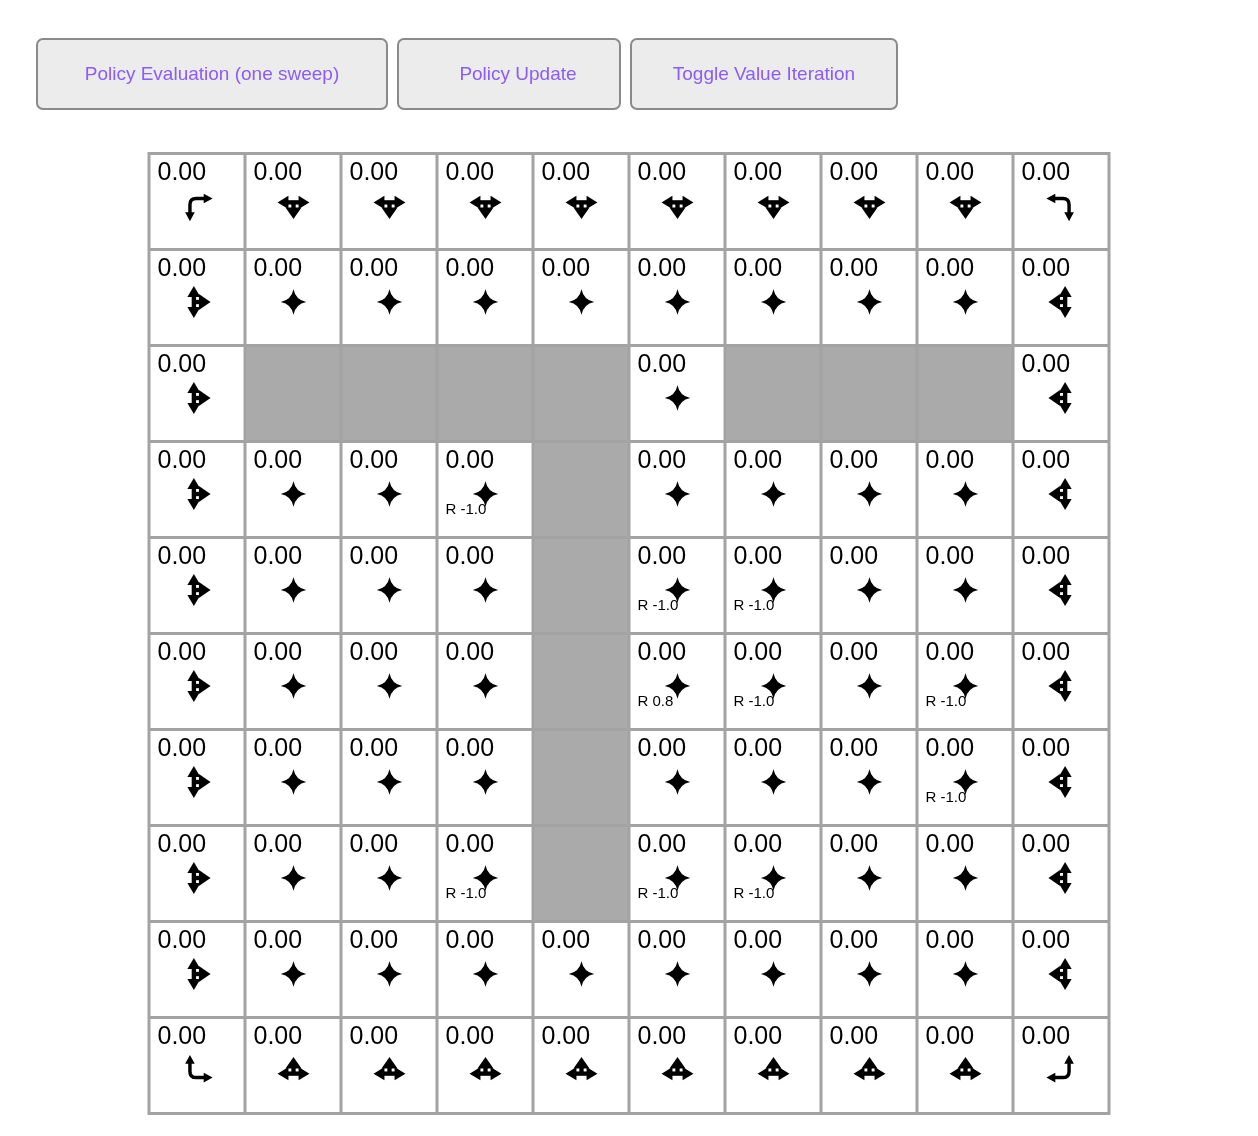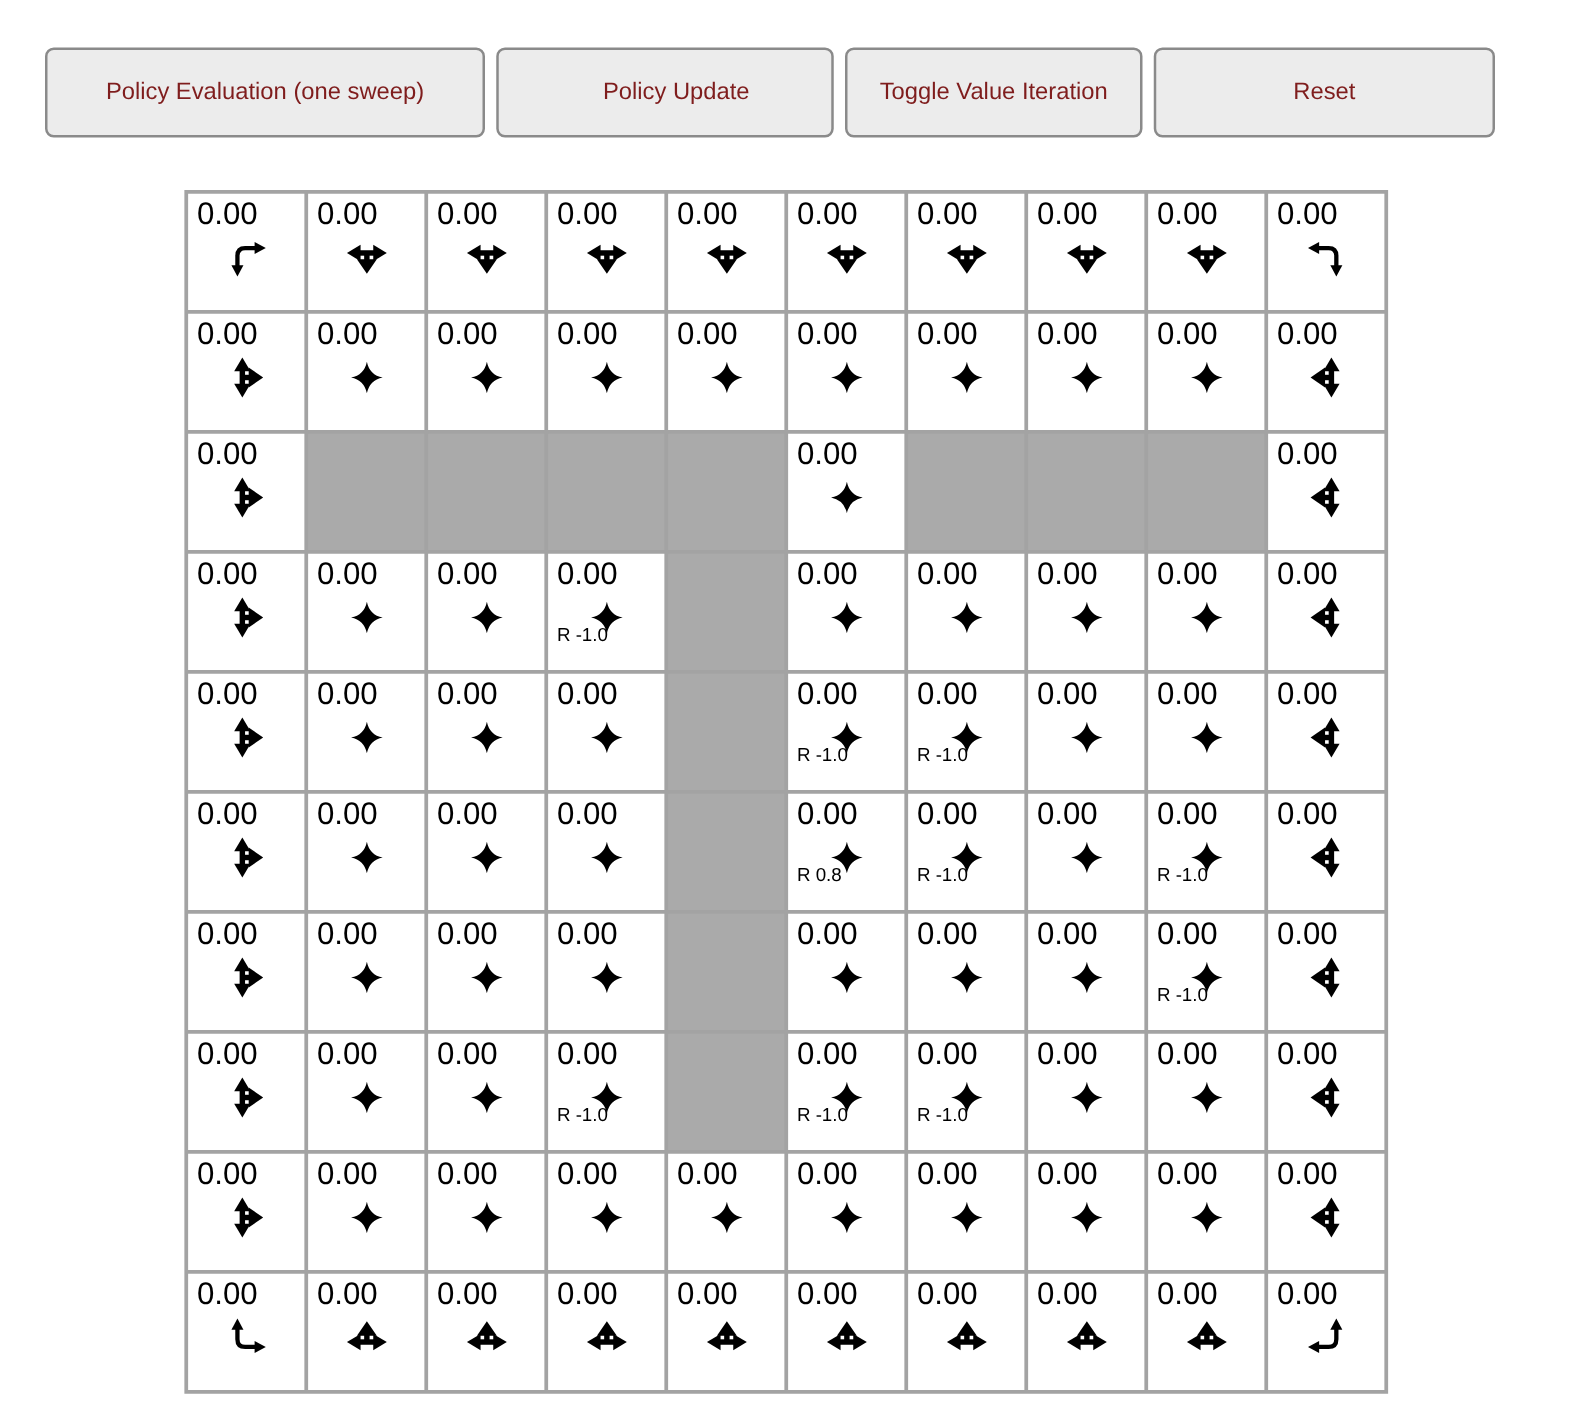--- a/index.html
+++ b/index.html
@@ -6,26 +6,26 @@
   body{
     width:1258px;height:1136px;position:relative;overflow:hidden;
     font-family:"Liberation Sans",sans-serif;color:#000;
   }
   .toolbar{
     position:absolute;left:36px;top:38px;display:flex;gap:9px;
   }
   .toolbar button{
     height:72px;background:var(--btn-bg,#ececec);
     border:2px solid var(--btn-border,#8a8a8a);border-radius:7px;
-    font-family:"Liberation Sans",sans-serif;font-size:19px;color:#7f1d1d;
+    font-family:"Liberation Sans",sans-serif;font-size:19px;color:#8b5cf6;
     cursor:pointer;padding:0 10px;text-align:center;
   }
   .toolbar button:nth-child(1){width:352px;}
-  .toolbar button:nth-child(2){width:270px;padding-left:28px;}
-  .toolbar button:nth-child(3){width:238px;}
+  .toolbar button:nth-child(2){width:224px;padding-left:28px;}
+  .toolbar button:nth-child(3){width:268px;}
   .toolbar button:nth-child(4){width:273px;}
   .grid{
     position:absolute;left:50%;top:152px;transform:translateX(-50%);
     display:grid;grid-template-columns:repeat(10,93px);grid-auto-rows:93px;
     gap:3px;padding:3px;background:#a3a3a3;
   }
   .cell{position:relative;background:#fff;}
   .cell.wall{background:var(--wall,#aaaaaa);}
   .value{
     position:absolute;left:7px;top:3px;font-size:25px;line-height:1.05;
@@ -40,21 +40,20 @@
     position:absolute;left:7px;bottom:19px;font-size:15px;white-space:nowrap;
   }
 </style>
 </head>
 <body>
 
 <div class="toolbar">
   <button>Policy Evaluation (one sweep)</button>
   <button>Policy Update</button>
   <button>Toggle Value Iteration</button>
-  <button>Reset</button>
 </div>
 
 <div class="grid">
     <div class="cell">
       <div class="value">0.00</div>
       <div class="arrow">
         <svg viewBox="0 0 48 48" width="33" height="33">
           <path d="M36,13 L22,13 Q13,13 13,22 L13,36" fill="none" stroke="#000" stroke-width="5"></path>
           <polygon points="46,13 33,6 33,20"></polygon>
           <polygon points="13,46 6,33 20,33"></polygon>

